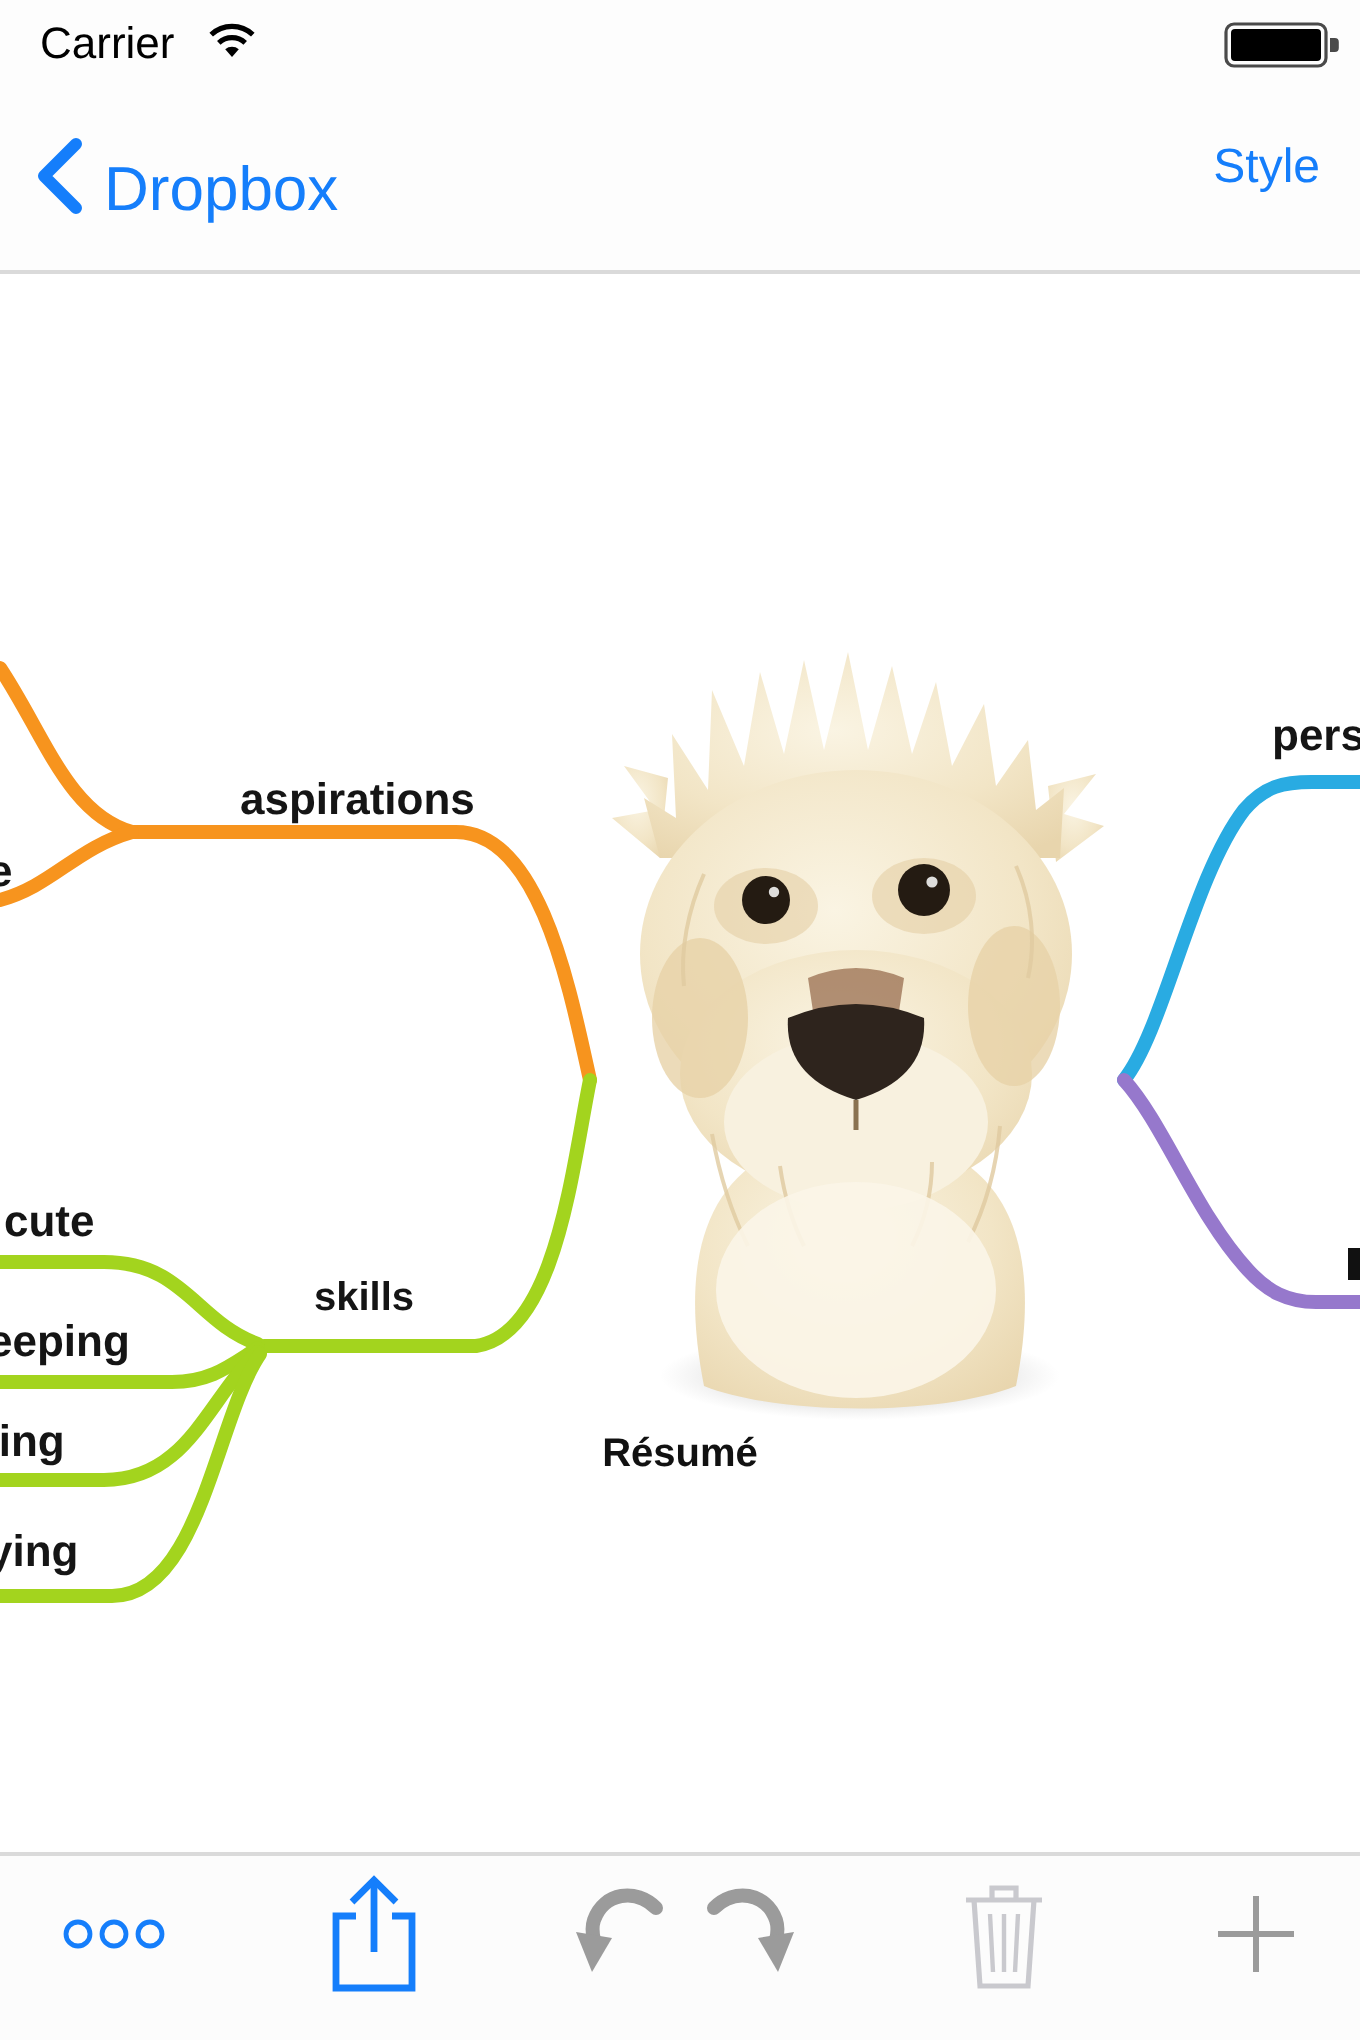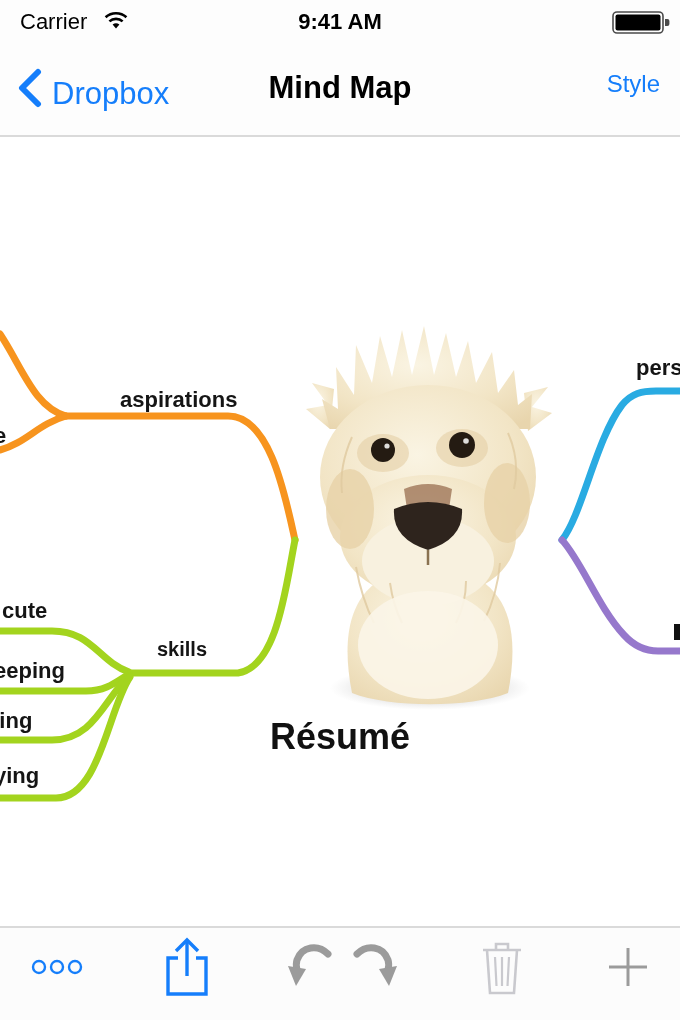--- a/index.html
+++ b/index.html
@@ -27,21 +27,21 @@
   .canvas svg{position:absolute;top:0;left:0;}
   .node-label{position:absolute;font-weight:bold;font-size:22px;color:#151515;white-space:nowrap;letter-spacing:0;}
   .lbl-aspirations{left:80px;top:250px;margin-left:40px;}
   .lbl-e{left:-6px;top:286px;}
   .lbl-cute{left:2px;top:461px;}
   .lbl-eeping{left:-6px;top:521px;}
   .lbl-ting{left:-8px;top:571px;}
   .lbl-ying{left:-6px;top:626px;}
   .lbl-skills{left:157px;top:501px;font-size:20px;}
   .lbl-pers{left:636px;top:218px;}
-  .lbl-resume{left:0;right:0;top:579px;text-align:center;font-size:36px;color:#111;}
+  .lbl-resume{left:0;right:0;top:579px;text-align:center;font-size:20px;color:#111;}
   .lbl-fragment{position:absolute;left:674px;top:487px;width:6px;height:16px;background:#111;}
   
   .toolbar{position:absolute;top:926px;left:0;right:0;height:94px;background:#fcfcfc;border-top:2px solid #dadada;}
   .tb{position:absolute;cursor:pointer;}
   .tb-more{left:31px;top:28px;}
   .tb-share{left:163px;top:8px;}
   .tb-undo{left:288px;top:14px;}
   .tb-redo{left:349px;top:14px;}
   .tb-trash{left:479px;top:12px;}
   .tb-plus{left:607px;top:18px;}
@@ -53,40 +53,38 @@
 
   <div class="status-bar">
     <span class="carrier">Carrier</span>
     <span class="wifi">
       <svg width="26" height="20" viewBox="0 0 26 20">
         <path d="M13 17.5 L9.6 13.6 a5.4 5.4 0 0 1 6.8 0 Z" fill="#000"></path>
         <path d="M6.4 10.4 a9.8 9.8 0 0 1 13.2 0" fill="none" stroke="#000" stroke-width="2.6"></path>
         <path d="M2.6 6.3 a15.2 15.2 0 0 1 20.8 0" fill="none" stroke="#000" stroke-width="2.6"></path>
       </svg>
     </span>
-    <div class="time">9:41 AM</div>
     <span class="battery">
       <svg width="58" height="24" viewBox="0 0 58 24">
         <rect x="1" y="1" width="50" height="21" rx="4" fill="none" stroke="#4a4a4a" stroke-width="1.6"></rect>
         <rect x="3.5" y="3.5" width="45" height="16" rx="2" fill="#000"></rect>
         <path d="M53 8 h2.4 a2 2 0 0 1 2 2 v3 a2 2 0 0 1 -2 2 H53 Z" fill="#4a4a4a"></path>
       </svg>
     </span>
   </div>
 
   <div class="nav-bar">
     <div class="back-btn">
       <span class="back-chevron">
         <svg width="26" height="40" viewBox="0 0 26 40">
           <polyline points="22,4 6,20 22,36" fill="none" stroke="#157efb" stroke-width="6" stroke-linecap="round" stroke-linejoin="round"></polyline>
         </svg>
       </span>
       <span class="back-label">Dropbox</span>
     </div>
-    <div class="nav-title">Mind Map</div>
     <div class="style-btn">Style</div>
   </div>
 
   <div class="canvas">
 
     <svg width="680" height="789" viewBox="0 0 680 789">
       <defs>
         <radialGradient id="fur" cx="45%" cy="38%" r="75%">
           <stop offset="0%" stop-color="#faf4e3"></stop>
           <stop offset="60%" stop-color="#f2e5c6"></stop>

